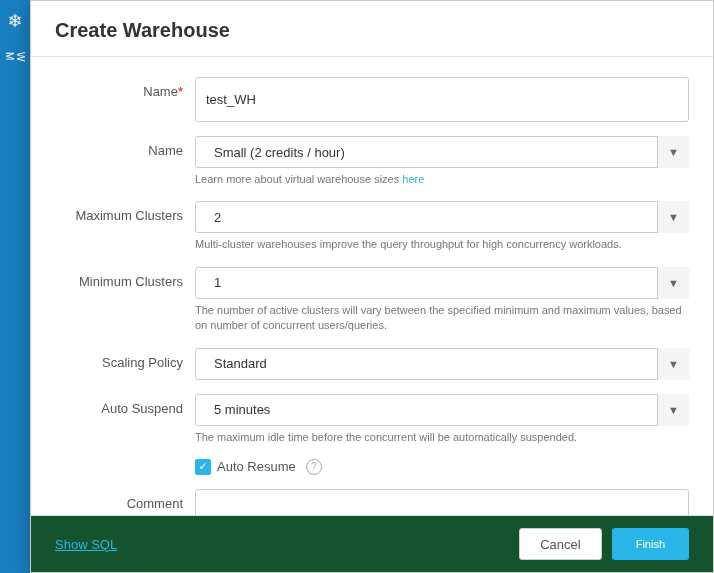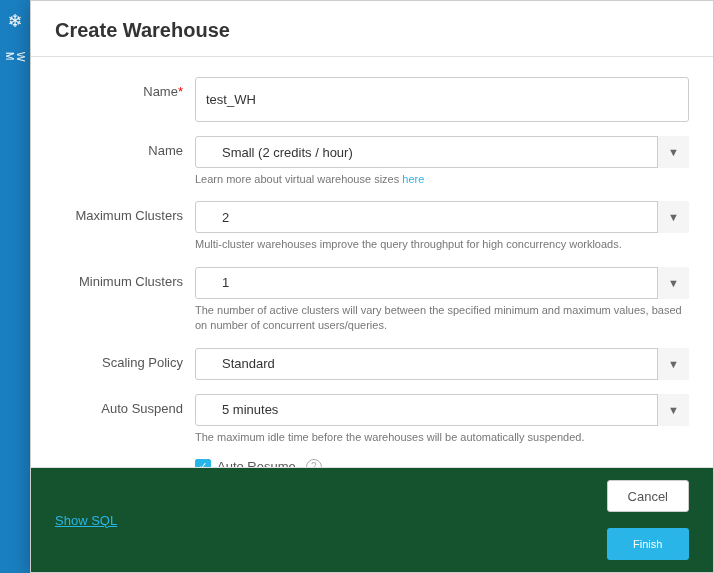--- a/index.html
+++ b/index.html
@@ -121,21 +121,21 @@
     .form-select-wrap {
       position: relative;
       width: 100%;
     }
 
     .form-select {
       width: 100%;
       height: 32px;
       border: 1px solid #ccc;
       border-radius: 3px;
-      padding: 0 32px 0 26px;
+      padding: 0 32px 0 18px;
       font-size: 13px;
       color: #333;
       background: white;
       appearance: none;
       -webkit-appearance: none;
       outline: none;
       cursor: pointer;
     }
 
     .select-arrow {
@@ -233,22 +233,21 @@
       font-size: 13px;
       text-decoration: underline;
       cursor: pointer;
       background: none;
       border: none;
       padding: 0;
     }
 
     .footer-buttons {
       display: flex;
-      gap: 16px;
-      flex-direction: column;
+      gap: 10px;
     }
 
     .btn-cancel {
       height: 32px;
       padding: 0 20px;
       border: 1px solid #ccc;
       border-radius: 3px;
       background: white;
       color: #555;
       font-size: 13px;
@@ -378,21 +377,21 @@
               <option>10 minutes</option>
               <option>15 minutes</option>
               <option>30 minutes</option>
               <option>1 hour</option>
               <option>Never</option>
             </select>
             <div class="select-arrow">
               <span>▼</span>
             </div>
           </div>
-          <div class="form-hint">The maximum idle time before the warehouses will be automatically suspended.</div>
+          <div class="form-hint">The maximum idle time before the concurrent will be automatically suspended.</div>
         </div>
       </div>
 
       <div class="checkbox-row">
         <div class="checkbox-wrap">
           <div class="checkbox-styled">
             <span class="checkmark">✓</span>
           </div>
           <span class="checkbox-label">Auto Resume</span>
           <div class="help-icon">

